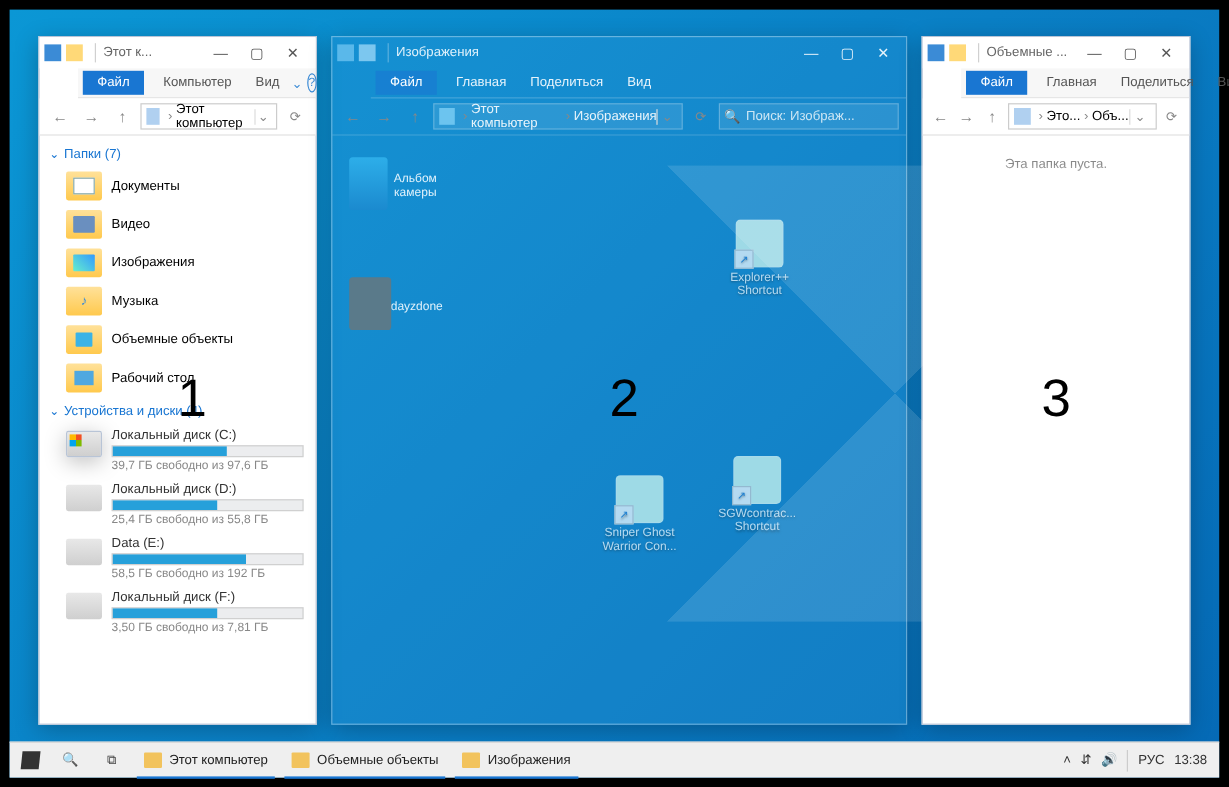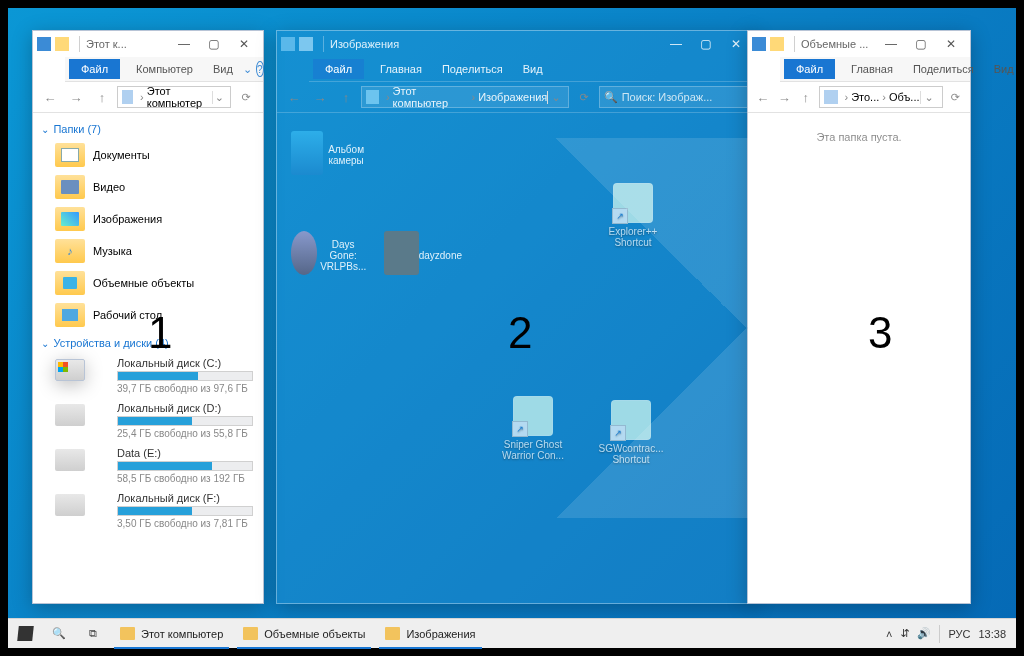--- a/index.html
+++ b/index.html
@@ -50,21 +50,21 @@
 .folder-ico.video::after{content:"";position:absolute;inset:5px 6px;background:#6a8fbf;border-radius:1px;}
 .folder-ico.doc::after{content:"";position:absolute;inset:5px 6px;background:#fff;border:1px solid #8aa;}
 .folder-ico.down::after{content:"↓";position:absolute;inset:0;display:flex;align-items:center;justify-content:center;color:#3b8bd6;font-weight:bold;}
 .folder-ico.img::after{content:"";position:absolute;inset:5px 6px;background:linear-gradient(45deg,#6ec,#39f);border-radius:1px;}
 .folder-ico.mus::after{content:"♪";position:absolute;inset:0;display:flex;align-items:center;justify-content:center;color:#3b8bd6;}
 .folder-ico.obj::after{content:"";position:absolute;inset:6px 8px;background:#3bb3e6;border-radius:1px;}
 .folder-ico.desk::after{content:"";position:absolute;inset:6px 7px;background:#4fa8e0;}
 .drive-row { display:flex; align-items:flex-start; padding:4px 2px 4px 14px; gap:8px; }
 .drive-ico { width:30px; height:22px; background:linear-gradient(#e8e8e8,#cfcfcf); border-radius:2px; position:relative; flex-shrink:0; margin-top:2px;}
 .drive-ico.win::after{content:"";position:absolute;left:2px;top:2px;width:10px;height:10px;background:conic-gradient(#f25022 0 25%,#7fba00 25% 50%,#00a4ef 50% 75%,#ffb900 75%);}
-.drive-info { flex:1;margin-left:24px; }
+.drive-info { flex:1; }
 .drive-name { color:#333; }
 .drive-bar { width:100%; height:10px; background:#ecedef; border:1px solid #d0d0d0; margin:2px 0; position:relative; }
 .drive-fill { height:100%; background:#26a0da; }
 .drive-sub { color:#888; font-size:10px; }
 
 .big-folder { display:inline-flex; flex-direction:row; align-items:center; width:78px; margin:6px; vertical-align:top; text-align:center; font-size:10px; color:#dff1fb; }
 .big-folder .ico { width:52px; height:44px; background:linear-gradient(#2daee9,#1b8acf); border-radius:3px; margin-bottom:4px; position:relative; }
 .empty-msg { color:#888; text-align:center; padding-top:14px; font-size:11px; }
 
 .desktop-shortcut { position:absolute; width:70px; text-align:center; font-size:10px; color:#fff; text-shadow:0 1px 2px rgba(0,0,0,.6); }
@@ -82,21 +82,21 @@
 </style>
 </head>
 <body>
 
 <div class="desktop">
 
   <div class="desktop-shortcut" style="left:590px;top:175px"><div class="di"></div><span>Explorer++
 Shortcut</span></div>
   <div class="desktop-shortcut" style="left:490px;top:388px"><div class="di"></div><span>Sniper Ghost
 Warrior Con...</span></div>
-  <div class="desktop-shortcut" style="left:588px;top:392px"><div class="di"></div><span>SGWcontrac...
+  <div class="desktop-shortcut" style="left:588px;top:372px"><div class="di"></div><span>SGWcontrac...
 Shortcut</span></div>
 
   <span class="overlay-num" style="left:140px;top:300px">1</span>
   <span class="overlay-num" style="left:500px;top:300px">2</span>
   <span class="overlay-num" style="left:860px;top:300px">3</span>
 
   <div class="win" style="left:24px;top:22px;width:232px;height:574px">
     <div class="titlebar">
       <span class="tb-ico"></span>
       <span class="tb-ico2"></span>
@@ -233,32 +233,28 @@
     </div>
     <div class="body">
       <div style="padding-top:8px">
         <div class="big-folder">
             <div class="ico"></div>
             <span>Альбом камеры</span>
           </div>
       </div>
       <div style="padding-top:40px">
         <div class="big-folder">
-            <div class="ico" style="background:linear-gradient(#89c,#568);border-radius:50%"></div>
-            <span>Days Gone: VRLPBs...</span>
-          </div>
-        <div class="big-folder">
             <div class="ico" style="background:#5a7a8a"></div>
             <span>dayzdone</span>
           </div>
       </div>
     </div>
   </div>
 
-  <div class="win" style="left:739px;top:22px;width:224px;height:574px">
+  <div class="win" style="left:760px;top:22px;width:224px;height:574px">
     <div class="titlebar">
       <span class="tb-ico"></span>
       <span class="tb-ico2"></span>
       <span class="tb-sep"></span>
       <span class="tb-title">Объемные ...</span>
       <span class="tb-sp"></span>
       <span class="tb-btn">—</span>
       <span class="tb-btn">▢</span>
       <span class="tb-btn">✕</span>
     </div>

